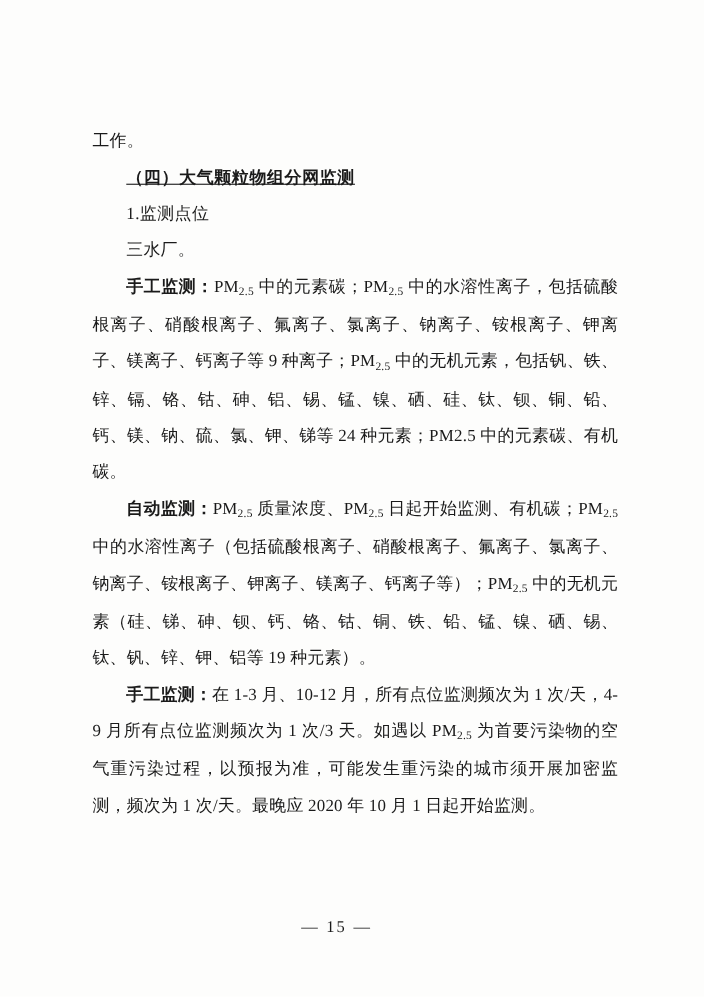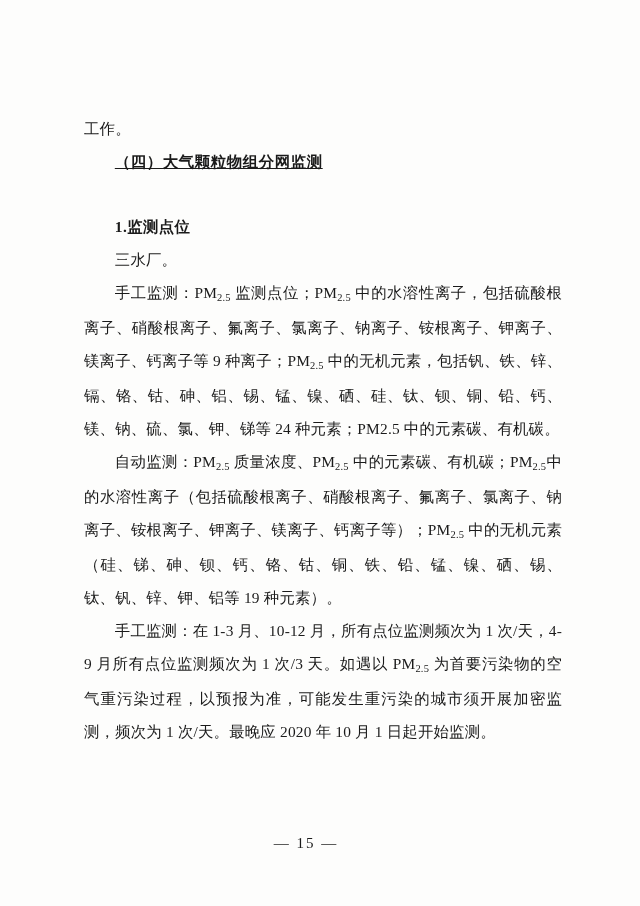--- a/index.html
+++ b/index.html
@@ -38,27 +38,26 @@
   .indent2 {
     text-indent: 2em;
   }
   .heading {
     font-weight: bold;
     text-indent: 2em;
     letter-spacing: 0.6px;
     text-decoration: underline;
   }
   .subheading {
-    font-weight: bold;
+    font-weight: normal;
     text-indent: 2em;
     letter-spacing: 0.4px;
-    margin-top: 32px;
   }
   .lead {
-    font-weight: normal;
+    font-weight: bold;
   }
   sub {
     font-size: 0.68em;
     vertical-align: baseline;
     position: relative;
     bottom: -0.28em;
   }
   .footer {
     position: absolute;
     left: 0;
@@ -82,23 +81,23 @@
 
     <p class="para">工作。</p>
 
     <p class="heading">（四）大气颗粒物组分网监测</p>
 
     <p class="subheading">1.监测点位</p>
 
     <p class="indent2">三水厂。</p>
 
 
-    <p class="indent2"><span class="lead">手工监测：</span><span>PM</span><sub>2.5</sub><span> 监测点位；PM</span><sub>2.5</sub><span> 中的水溶性离子，包括硫酸根离子、硝酸根离子、氟离子、氯离子、钠离子、铵根离子、钾离子、镁离子、钙离子等 9 种离子；PM</span><sub>2.5</sub><span> 中的无机元素，包括钒、铁、锌、镉、铬、钴、砷、铝、锡、锰、镍、硒、硅、钛、钡、铜、铅、钙、镁、钠、硫、氯、钾、锑等 24 种元素；PM2.5 中的元素碳、有机碳。</span></p>
+    <p class="indent2"><span class="lead">手工监测：</span><span>PM</span><sub>2.5</sub><span> 中的元素碳；PM</span><sub>2.5</sub><span> 中的水溶性离子，包括硫酸根离子、硝酸根离子、氟离子、氯离子、钠离子、铵根离子、钾离子、镁离子、钙离子等 9 种离子；PM</span><sub>2.5</sub><span> 中的无机元素，包括钒、铁、锌、镉、铬、钴、砷、铝、锡、锰、镍、硒、硅、钛、钡、铜、铅、钙、镁、钠、硫、氯、钾、锑等 24 种元素；PM2.5 中的元素碳、有机碳。</span></p>
 
-    <p class="indent2"><span class="lead">自动监测：</span><span>PM</span><sub>2.5</sub><span> 质量浓度、PM</span><sub>2.5</sub><span> 中的元素碳、有机碳；PM</span><sub>2.5</sub><span>中的水溶性离子（包括硫酸根离子、硝酸根离子、氟离子、氯离子、钠离子、铵根离子、钾离子、镁离子、钙离子等）；PM</span><sub>2.5</sub><span> 中的无机元素（硅、锑、砷、钡、钙、铬、钴、铜、铁、铅、锰、镍、硒、锡、钛、钒、锌、钾、铝等 19 种元素）。</span></p>
+    <p class="indent2"><span class="lead">自动监测：</span><span>PM</span><sub>2.5</sub><span> 质量浓度、PM</span><sub>2.5</sub><span> 日起开始监测、有机碳；PM</span><sub>2.5</sub><span>中的水溶性离子（包括硫酸根离子、硝酸根离子、氟离子、氯离子、钠离子、铵根离子、钾离子、镁离子、钙离子等）；PM</span><sub>2.5</sub><span> 中的无机元素（硅、锑、砷、钡、钙、铬、钴、铜、铁、铅、锰、镍、硒、锡、钛、钒、锌、钾、铝等 19 种元素）。</span></p>
 
 
     <p class="indent2"><span class="lead">手工监测：</span><span>在 1-3 月、10-12 月，所有点位监测频次为 1 次/天，4-9 月所有点位监测频次为 1 次/3 天。如遇以 PM</span><sub>2.5</sub><span> 为首要污染物的空气重污染过程，以预报为准，可能发生重污染的城市须开展加密监测，频次为 1 次/天。最晚应 2020 年 10 月 1 日起开始监测。</span></p>
 
   </div>
 
   <div class="footer">
     <span class="page-num-wrap">— 15 —</span>
   </div>
 </div>

